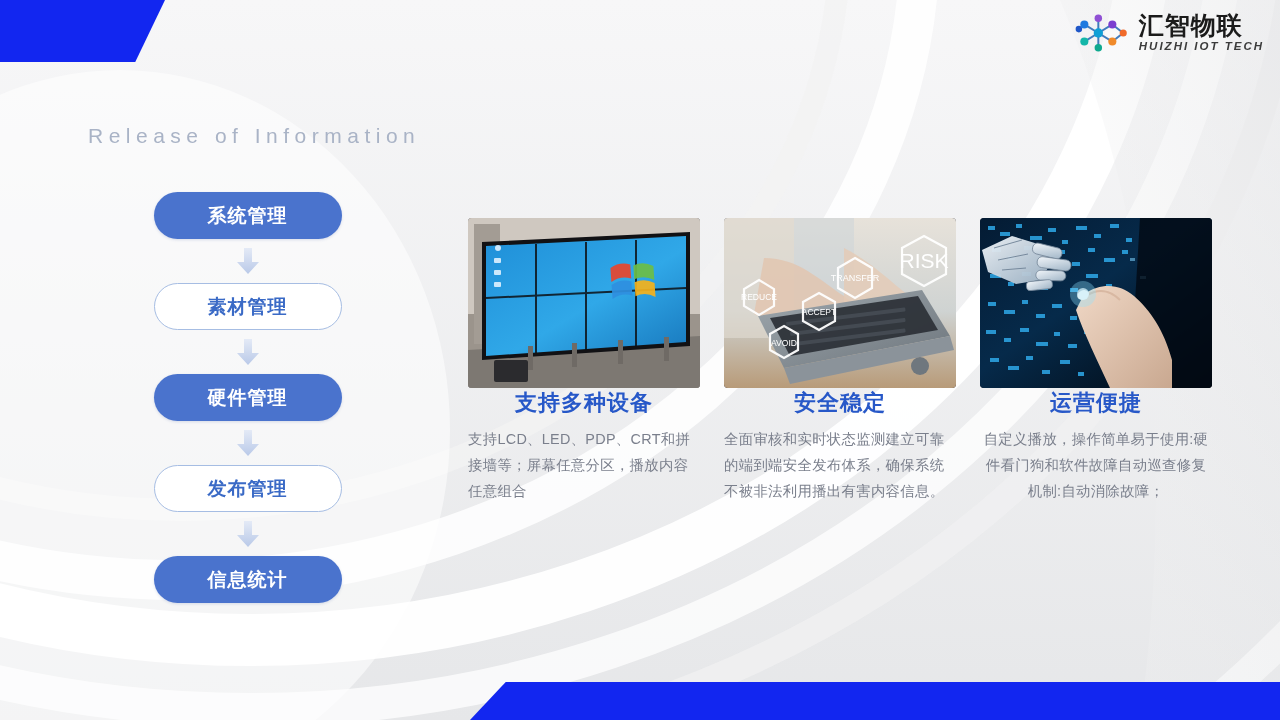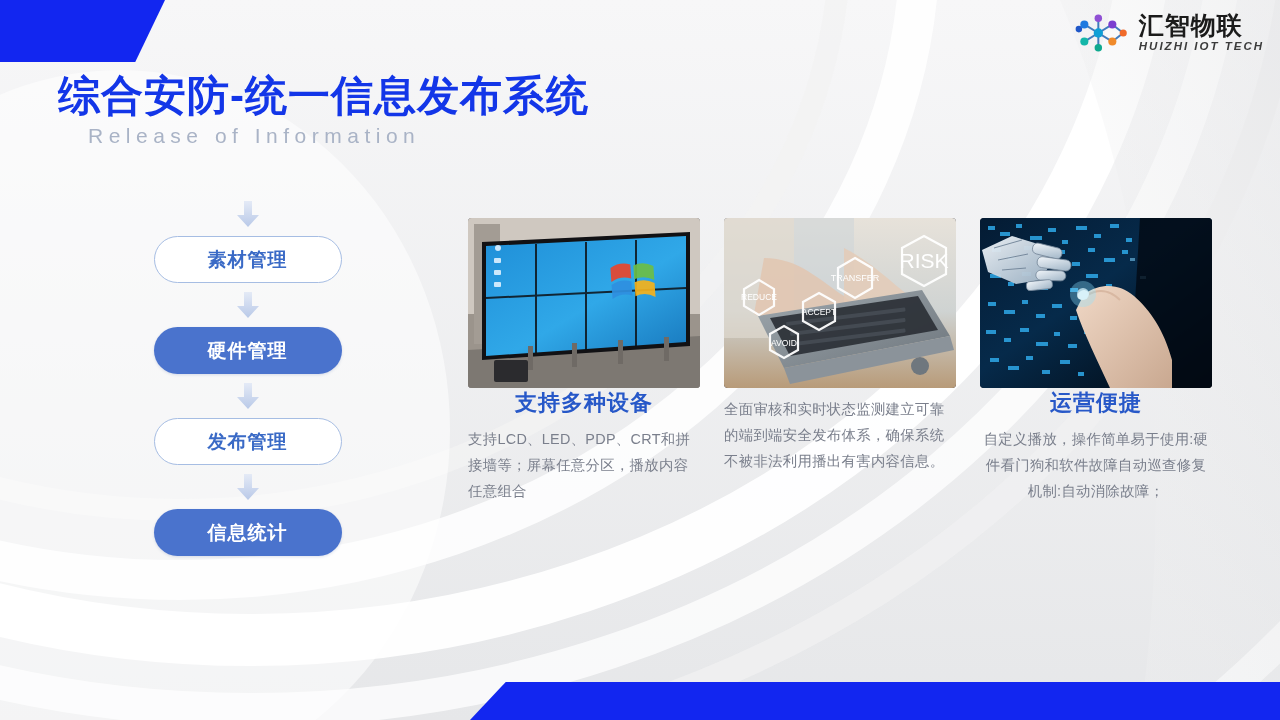--- a/index.html
+++ b/index.html
@@ -219,25 +219,27 @@
       <circle cx="48" cy="16" r="5.2" fill="#7b3fd0"></circle>
       <circle cx="48" cy="38" r="5.2" fill="#f08a2a"></circle>
       <circle cx="62" cy="27" r="4.6" fill="#f06a2a"></circle>
     </svg>
     <div class="logo-text">
       <div class="logo-cn">汇智物联</div>
       <div class="logo-en">HUIZHI IOT TECH</div>
     </div>
   </div>
 
-  <div class="title">综合安防-统一信息发布系统</div>
   <div class="subtitle">Release of Information</div>
 
   <div class="flow">
 
+    <div class="pill filled">
+      <span>系统管理</span>
+    </div>
 
     <svg class="arrow" viewBox="0 0 26 28">
       <defs>
         <linearGradient id="arrowG" x1="0" y1="0" x2="0" y2="1">
           <stop offset="0%" stop-color="#e4eaf6"></stop>
           <stop offset="100%" stop-color="#b9c9e8"></stop>
         </linearGradient>
       </defs>
       <path d="M9 1 H17 V15 H24 L13 27 L2 15 H9 Z" fill="url(#arrowG)"></path>
     </svg>
@@ -374,20 +376,21 @@
           </g>
           <g fill="#ffffff" font-family="Liberation Sans, sans-serif" text-anchor="middle">
             <text x="200" y="50" font-size="21" font-weight="400">RISK</text>
             <text x="131" y="63" font-size="9">TRANSFER</text>
             <text x="95" y="97" font-size="8.5">ACCEPT</text>
             <text x="35" y="82" font-size="8.5">REDUCE</text>
             <text x="60" y="128" font-size="8.5">AVOID</text>
           </g>
         </svg>
       </div>
+      <div class="card-title">安全稳定</div>
       <div class="card-body">全面审核和实时状态监测建立可靠的端到端安全发布体系，确保系统不被非法利用播出有害内容信息。</div>
     </div>
 
     <div class="card">
       <div class="card-img">
         <svg viewBox="0 0 232 170" preserveAspectRatio="none">
           <defs>
             <linearGradient id="dataBg" x1="0" y1="0" x2="1" y2="1">
               <stop offset="0%" stop-color="#041b33"></stop>
               <stop offset="45%" stop-color="#062a4a"></stop>

